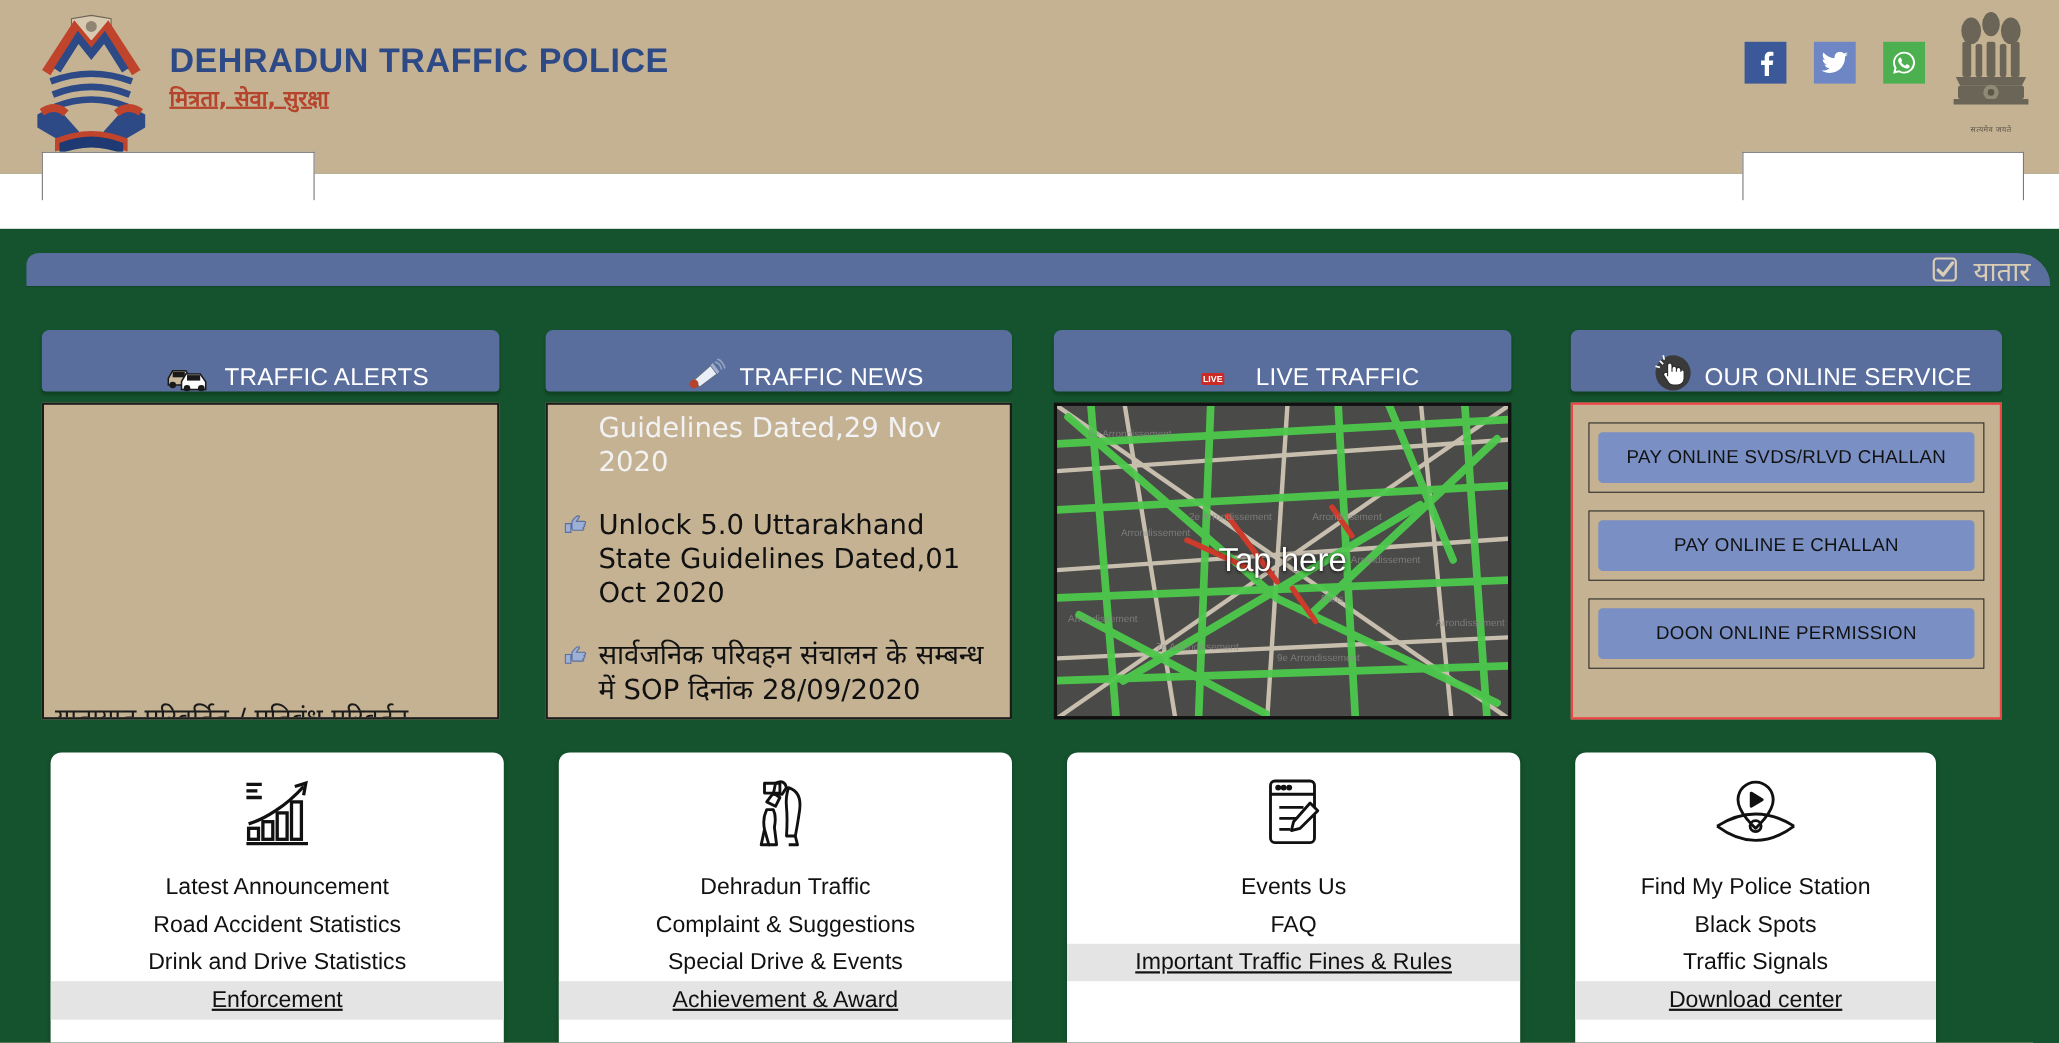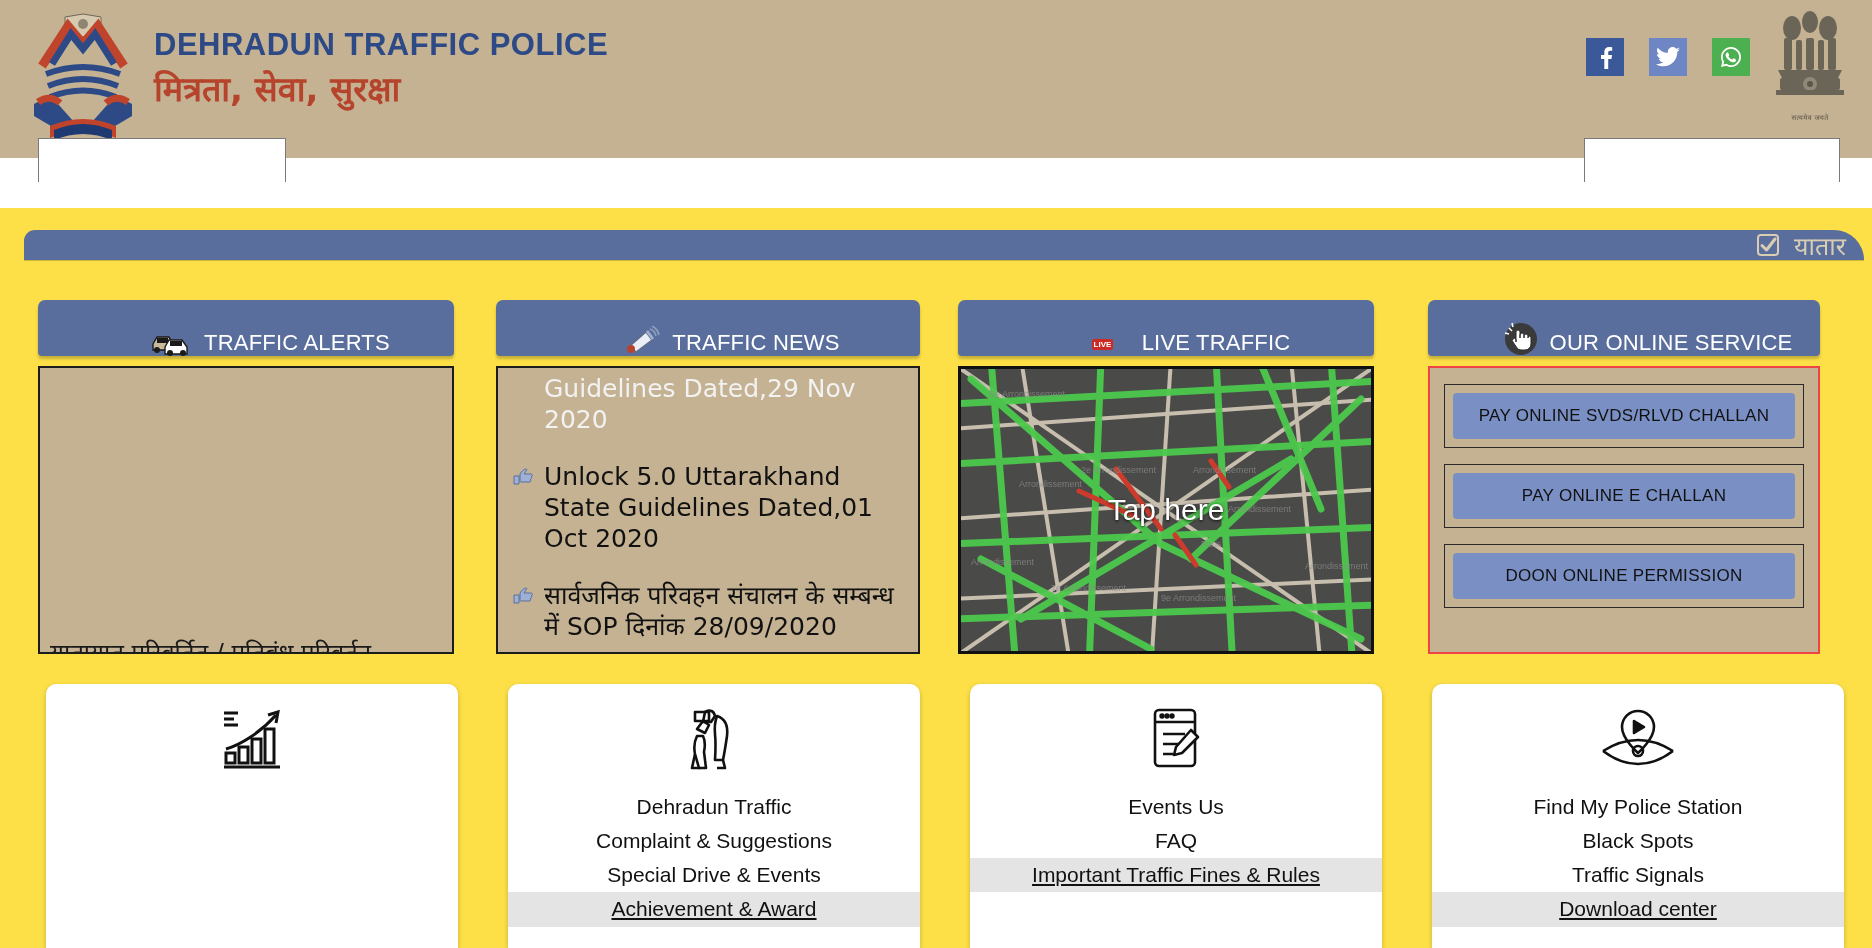--- a/index.html
+++ b/index.html
@@ -3,40 +3,41 @@
 <meta charset="utf-8">
 <title>Dehradun Traffic Police</title>
 <style>
   * { box-sizing: border-box; margin: 0; padding: 0; }
   html, body {
     width: 1872px; height: 948px;
     overflow: hidden;
     background: #c4b293;
     font-family: "Liberation Sans", sans-serif;
   }
-  .page { position: relative; width: 1872px; height: 948px; background: #fde047; }
+  .page { position: relative; width: 1872px; height: 948px; background: #14532d; }
 
   
   .header {
     position: absolute; left: 0; top: 0; width: 1872px; height: 158px;
     background: #c4b293;
   }
   .brand { position: absolute; left: 24px; top: 4px; display: flex; align-items: center; }
   .logo-emblem { position: relative; width: 118px; height: 140px; }
   .logo-emblem svg { display: block; }
   .brand-text { margin-left: 12px; padding-bottom: 10px; }
   .brand-en {
     font-size: 31px; font-weight: 800; letter-spacing: 0.5px;
     color: #2d4a86; font-family: "Liberation Sans", sans-serif;
     white-space: nowrap;
   }
   .brand-hi {
-    font-size: 34px; font-weight: 700; color: #b6432b;
+    font-size: 20px; font-weight: 700; color: #b6432b;
     margin-top: 2px; white-space: nowrap;
     font-family: "DejaVu Sans", sans-serif;
+    text-decoration: underline;
   }
 
   .social { position: absolute; right: 122px; top: 38px; display: flex; gap: 25px; }
   .social-btn {
     width: 38px; height: 38px; display: flex; align-items: center; justify-content: center;
     cursor: pointer;
   }
   .fb { background: #3b5998; }
   .tw { background: #6e86c4; }
   .wa { background: #4caf50; }
@@ -154,21 +155,21 @@
   .card {
     position: absolute; top: 0; height: 264px; background: #ffffff;
     border-radius: 10px 10px 0 0;
     box-shadow: 0 2px 5px rgba(0,0,0,.22);
     display: flex; flex-direction: column; align-items: center;
     padding-top: 18px; overflow: hidden;
   }
   .c1 { left: 46px; width: 412px; }
   .c2 { left: 508px; width: 412px; }
   .c3 { left: 970px; width: 412px; }
-  .c4 { left: 1432px; width: 412px; }
+  .c4 { left: 1432px; width: 328px; }
   .card-icon { height: 72px; display: flex; align-items: center; justify-content: center; }
   .card-links { margin-top: 16px; width: 100%; text-align: center; }
   .card-link {
     font-size: 21px; color: #111111; padding: 3px 0; cursor: pointer;
     line-height: 1.34;
   }
   .card-link.hovered {
     background: #e4e4e4; text-decoration: underline;
   }
 </style>
@@ -432,20 +433,26 @@
             <rect x="23" y="42" width="9" height="16"></rect>
             <rect x="36" y="34" width="9" height="24"></rect>
             <rect x="49" y="24" width="9" height="34"></rect>
             <path d="M8 62 h56"></path>
             <path d="M10 44 C24 40 44 28 60 10"></path>
             <path d="M52 10 L62 7 L60 18"></path>
             <path d="M8 8 h14 M8 14 h10 M8 20 h14"></path>
           </g>
         </svg>
       </div>
+      <div class="card-links">
+        <div class="card-link">Latest Announcement</div>
+        <div class="card-link">Road Accident Statistics</div>
+        <div class="card-link">Drink and Drive Statistics</div>
+        <div class="card-link hovered">Enforcement</div>
+      </div>
     </div>
 
     <div class="card c2">
       <div class="card-icon">
         <svg width="66" height="68" viewBox="0 0 66 68">
           <g stroke="#111" stroke-width="2.6" fill="none" stroke-linejoin="round">
             <rect x="14" y="8" width="14" height="9"></rect>
             <path d="M24 8 q8-4 10 4 l-4 6 h-8 z"></path>
             <path d="M22 17 l6 4 -4 8 -8-4 z"></path>
             <path d="M36 12 q12 4 10 20 q-2 14-4 24 h-8 q1-16 0-26 q-1-10 2-18 z"></path>

